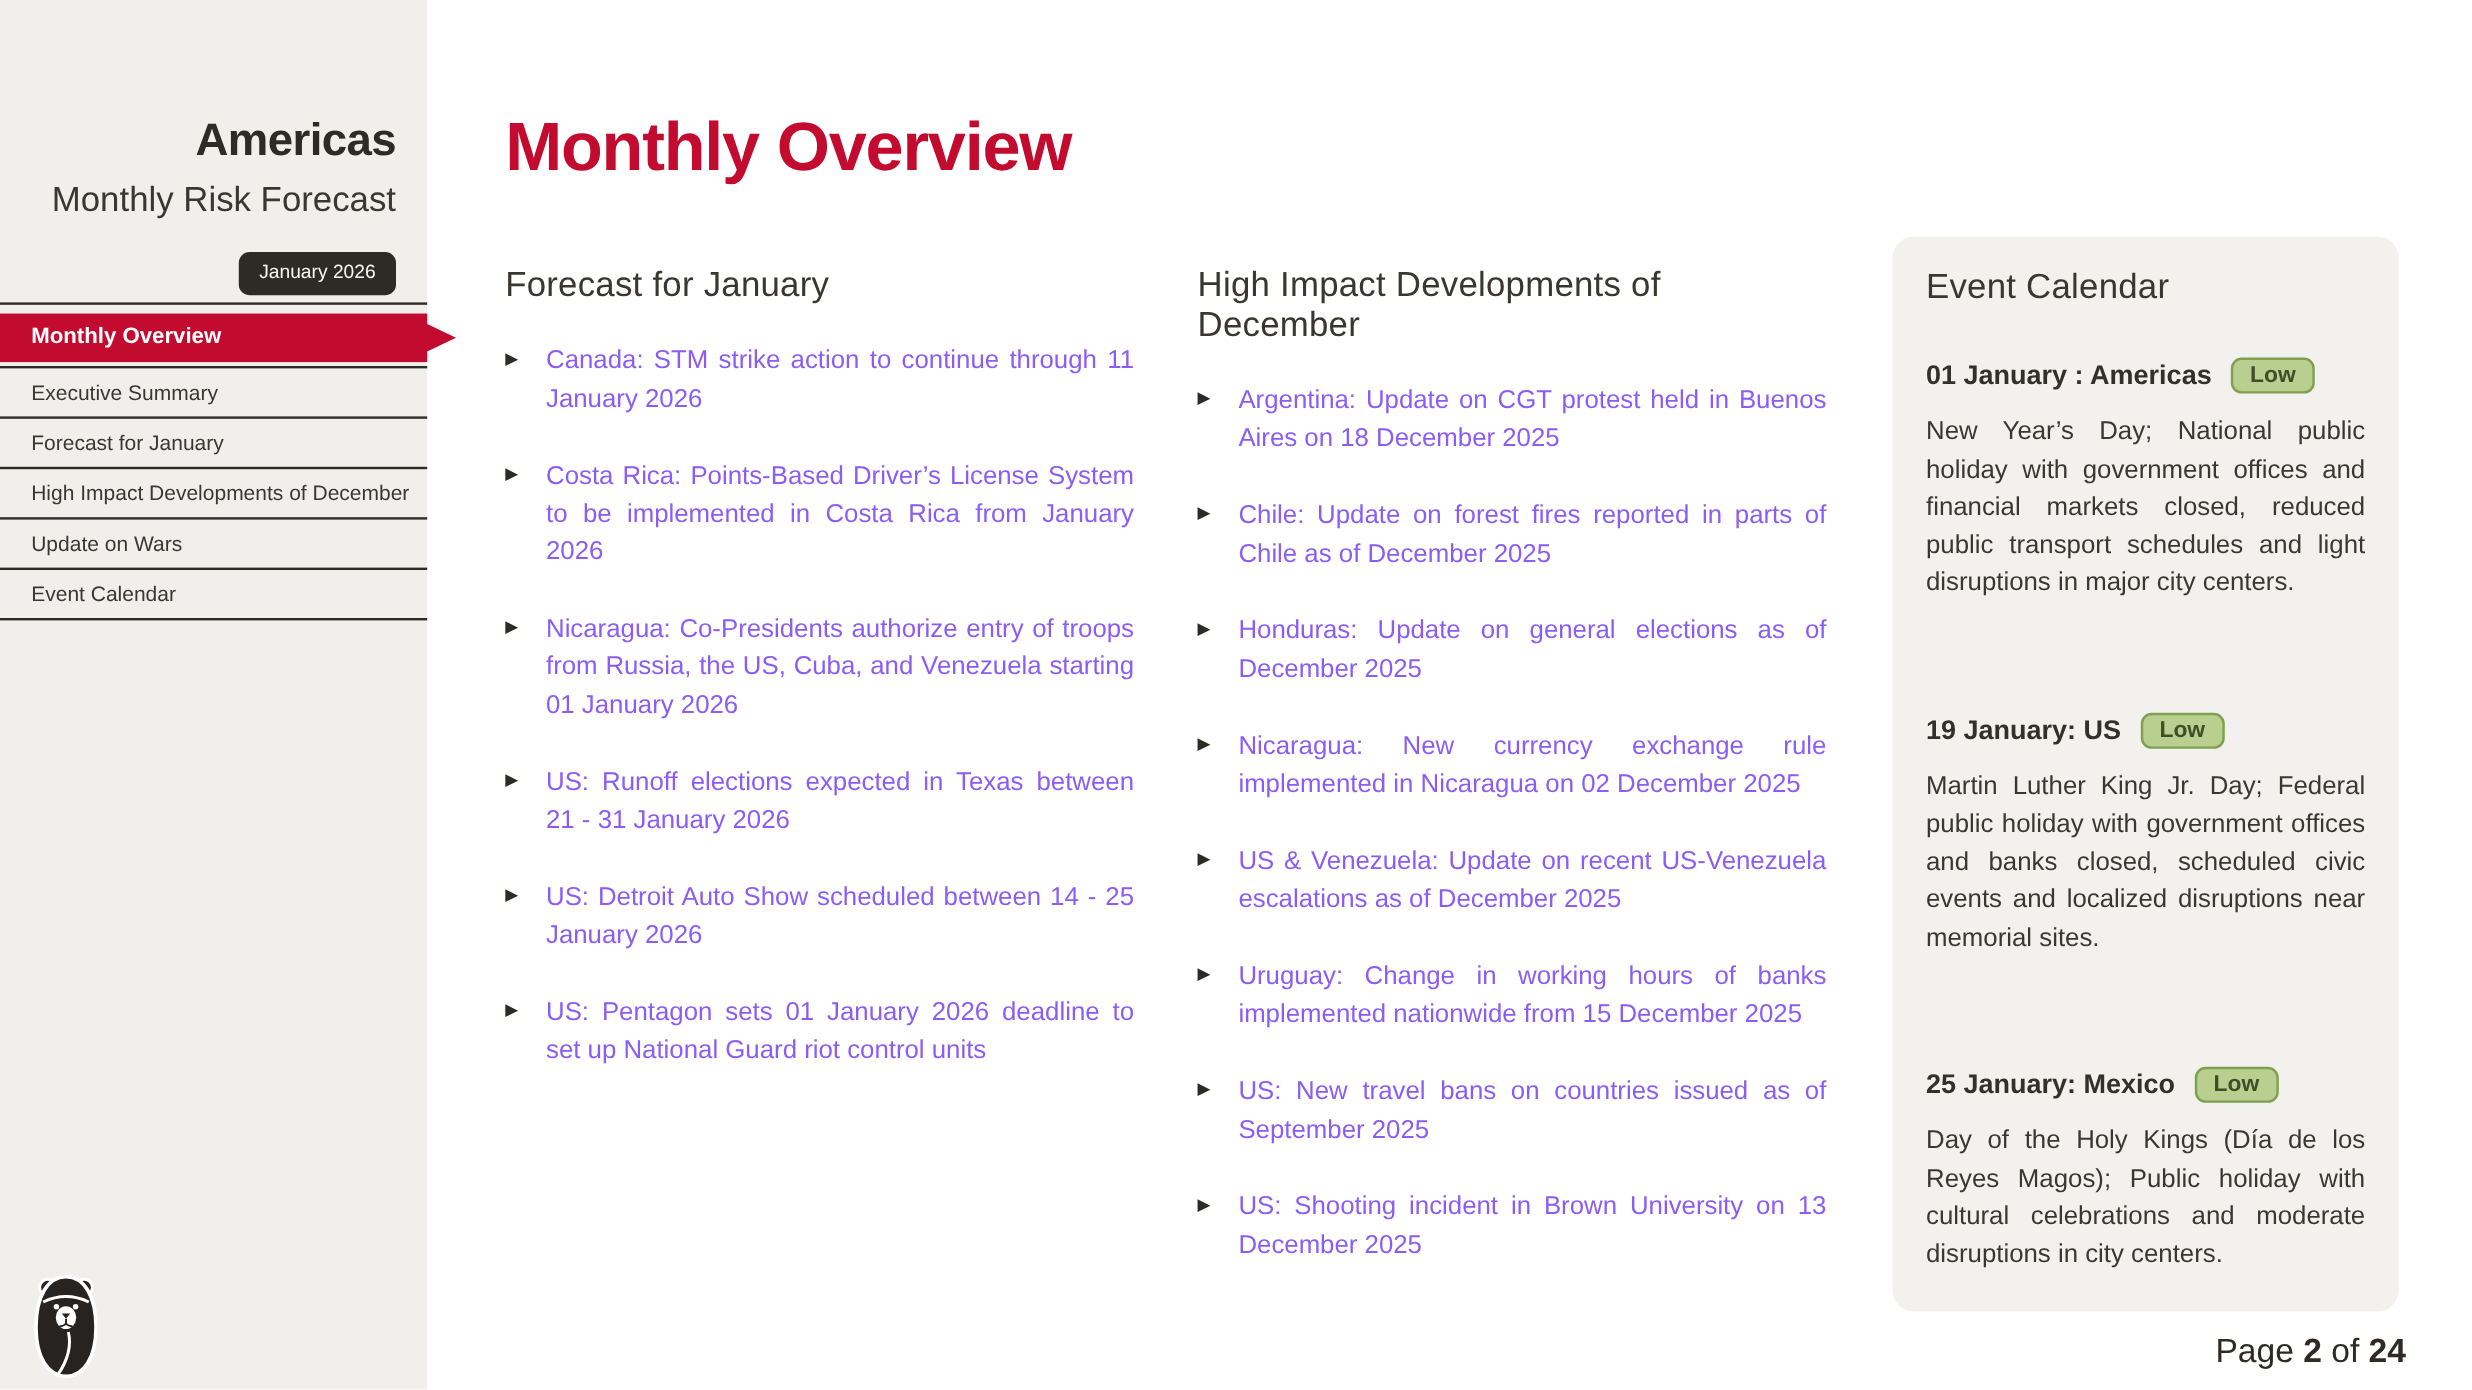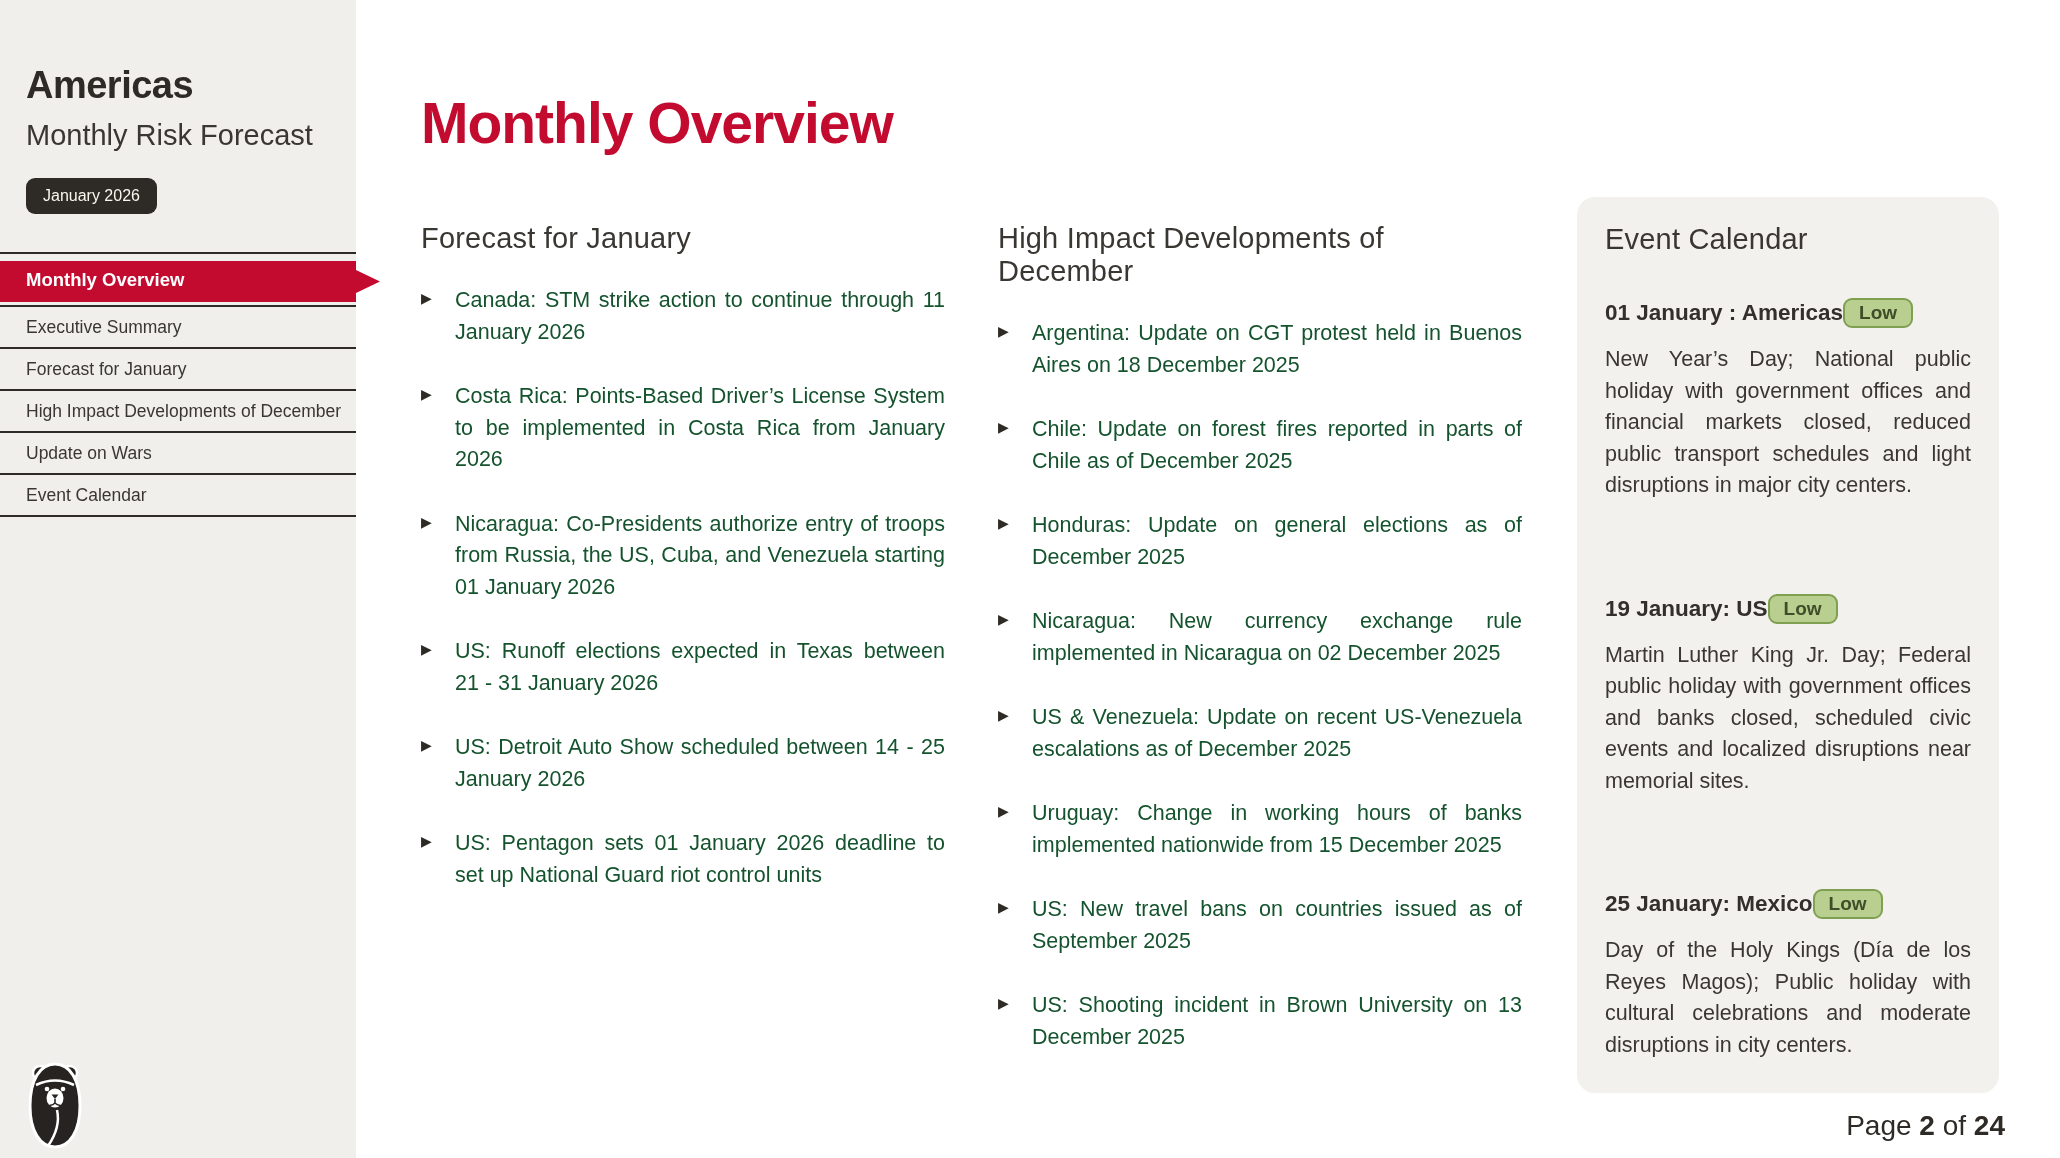--- a/index.html
+++ b/index.html
@@ -7,21 +7,21 @@
     width:2060px;height:1158px;position:relative;overflow:hidden;
     background:#ffffff;
     font-family:"Liberation Sans","DejaVu Sans",sans-serif;
     color:#3a3733;
   }
   
   .sidebar{
     position:absolute;left:0;top:0;width:356px;height:1158px;
     background:#f0efec;
   }
-  .sidebar-header{padding:64px 26px 0 26px;}
+  .sidebar-header{padding:96px 26px 0 26px;text-align:right;}
   .region-title{font-size:38px;font-weight:700;color:#2e2a26;letter-spacing:-.5px;}
   .subtitle{margin-top:12px;font-size:29px;font-weight:400;color:#3a3733;}
   .period-badge{
     display:inline-block;margin-top:26px;background:#2e2a26;color:#faf7ef;
     font-size:16px;padding:9px 17px;border-radius:9px;
   }
   .nav{position:absolute;top:252px;left:0;right:0;border-top:2px solid #2e2b27;}
   .nav-item{
     position:relative;height:40px;display:flex;align-items:center;
     padding-left:26px;border-bottom:2px solid #2e2b27;
@@ -40,30 +40,30 @@
     position:absolute;left:421px;top:90px;margin:0;
     font-size:57px;font-weight:700;color:#c30b2f;letter-spacing:-1px;
   }
   .col{position:absolute;top:222px;width:524px;}
   .col-1{left:421px;}
   .col-2{left:998px;}
   .col-heading{margin:0 0 30px 0;font-size:29px;font-weight:400;color:#3a3733;letter-spacing:.2px;}
   .items{margin-top:24px;}
   .item{display:flex;margin-bottom:33px;}
   .bullet{flex:0 0 34px;font-size:14px;color:#2e2a26;padding-top:5px;}
-  .item-text{flex:1;font-size:21.5px;line-height:31.5px;text-align:justify;color:#14532d;}
+  .item-text{flex:1;font-size:21.5px;line-height:31.5px;text-align:justify;color:#8b5cf6;}
   
   .event-panel{
     position:absolute;left:1577px;top:197px;width:422px;height:896px;
     box-sizing:border-box;background:#f2f1ee;border-radius:18px;
     padding:26px 28px;
   }
   .event{margin-top:92px;}
   .event:first-of-type{margin-top:42px;}
-  .event-title-row{display:flex;align-items:center;gap:0;}
+  .event-title-row{display:flex;align-items:center;gap:16px;}
   .event-date{font-size:22.5px;font-weight:700;color:#33302c;}
   .risk-badge{
     display:inline-block;background:#b8cf90;border:2px solid #7fa050;
     border-radius:9px;padding:2px 14px;font-size:19px;font-weight:700;color:#3f4d29;
   }
   .event-desc{margin:16px 0 0 0;font-size:21.5px;line-height:31.5px;text-align:justify;color:#3a3733;}
   
   .footer{position:absolute;right:55px;top:1110px;font-size:28px;color:#2e2a26;}
   .footer b{font-weight:700;}
 </style>

